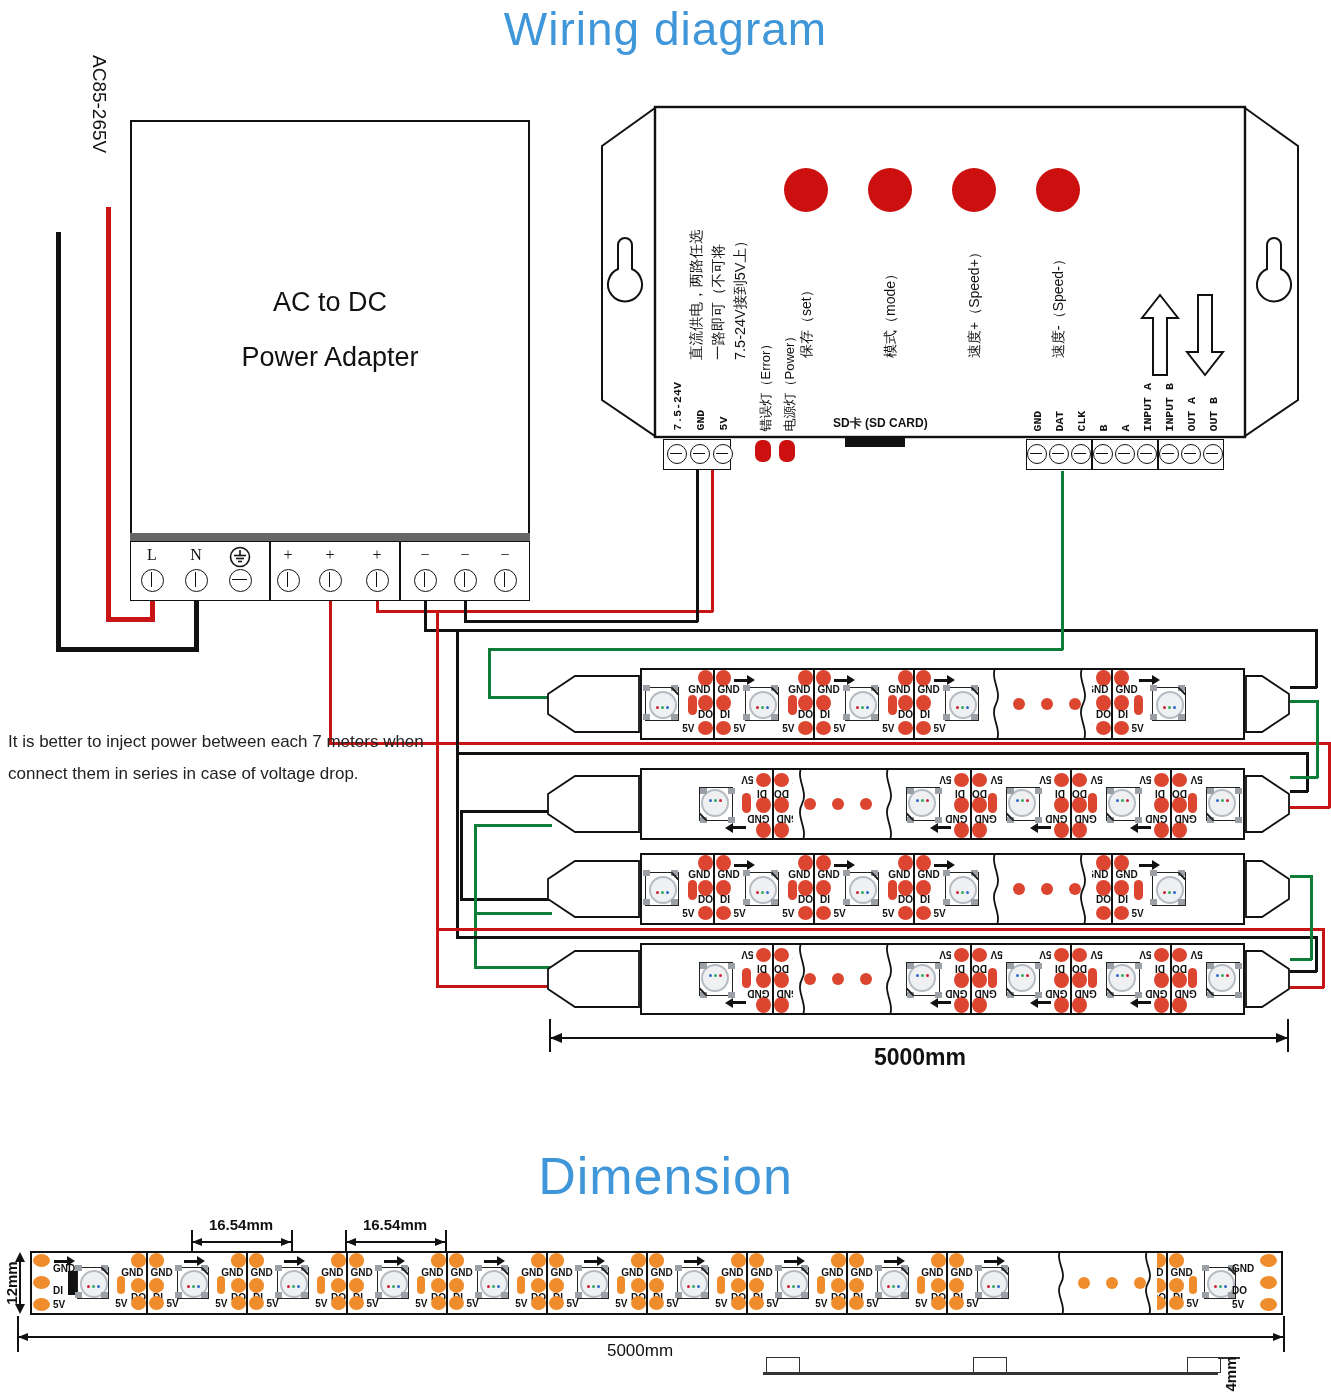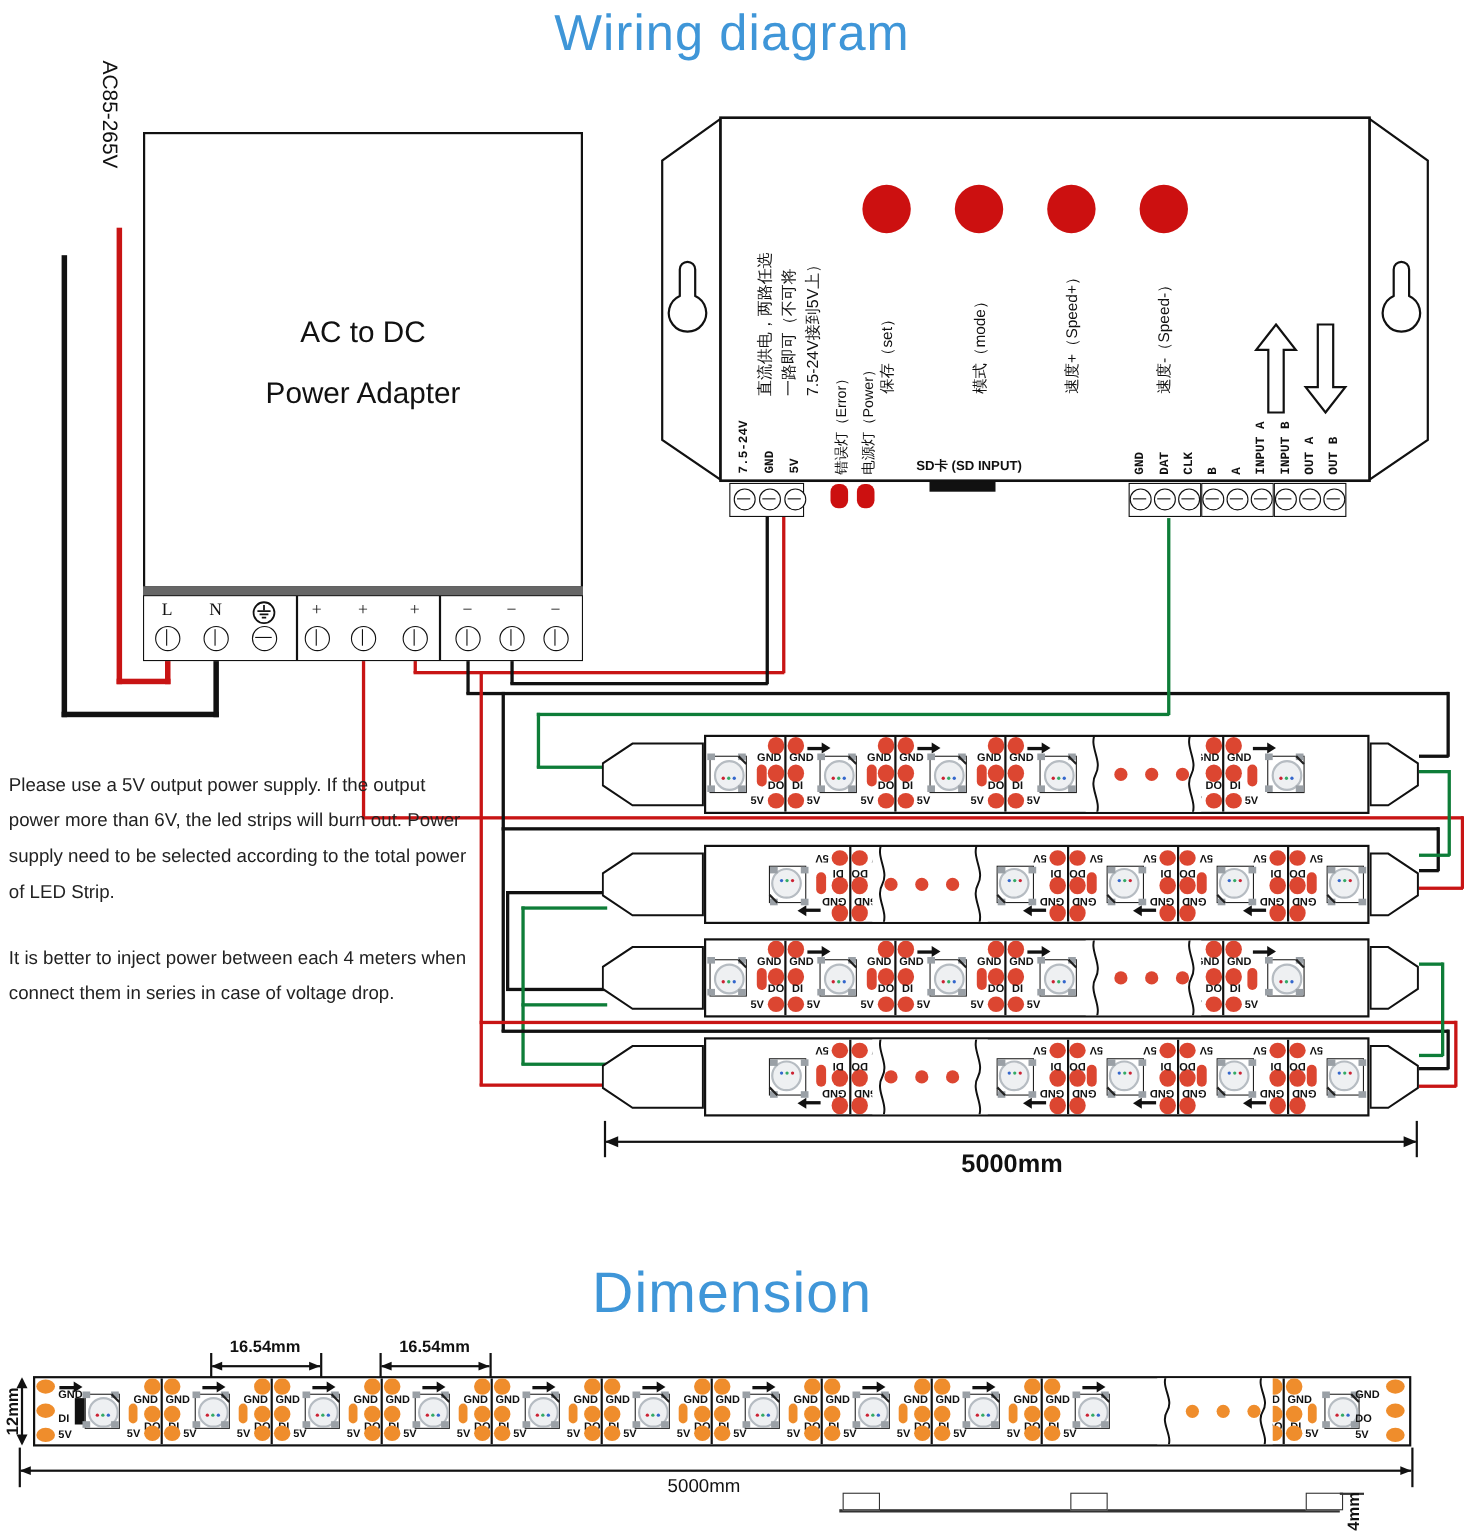--- a/index.html
+++ b/index.html
@@ -161,21 +161,21 @@
 
   <div class="abs rot mono" style="left:645px;top:392px;width:64px;height:13px;font-size:11.5px;text-align:left;">7.5-24V</div>
   <div class="abs rot mono" style="left:668px;top:392px;width:64px;height:13px;font-size:11.5px;text-align:left;">GND</div>
   <div class="abs rot mono" style="left:691px;top:392px;width:64px;height:13px;font-size:11.5px;text-align:left;">5V</div>
 
   <div class="abs rot" style="left:663px;top:325px;width:200px;height:13px;font-size:13px;text-align:left;">错误灯（Error）</div>
   <div class="abs rot" style="left:687px;top:325px;width:200px;height:13px;font-size:13px;text-align:left;">电源灯（Power）</div>
   <div class="abs" style="left:755px;top:440px;width:16px;height:22px;border-radius:7px;background:#cc1010;"></div>
   <div class="abs" style="left:779px;top:440px;width:16px;height:22px;border-radius:7px;background:#cc1010;"></div>
 
-  <div class="abs" style="left:833px;top:415px;width:140px;font-size:12px;font-weight:bold;text-align:left;">SD卡 (SD INPUT)</div>
+  <div class="abs" style="left:833px;top:415px;width:140px;font-size:12px;font-weight:bold;text-align:left;">SD卡 (SD CARD)</div>
 
   <div class="abs" id="ctrl-terms">
       <div style="position: absolute; left: 663px; top: 439px; width: 68px; height: 31px; border: 1.6px solid rgb(17, 17, 17); background: rgb(255, 255, 255); box-sizing: border-box;"></div>
       <div style="position: absolute; left: 667px; top: 444px; width: 20px; height: 20px; border: 1.6px solid rgb(17, 17, 17); border-radius: 50%; background: rgb(255, 255, 255); box-sizing: border-box;">
         <div style="position: absolute; left: 2px; top: 7.5px; width: 12px; height: 1.8px; background: rgb(17, 17, 17);"></div>
       </div>
       <div style="position: absolute; left: 690px; top: 444px; width: 20px; height: 20px; border: 1.6px solid rgb(17, 17, 17); border-radius: 50%; background: rgb(255, 255, 255); box-sizing: border-box;">
         <div style="position: absolute; left: 2px; top: 7.5px; width: 12px; height: 1.8px; background: rgb(17, 17, 17);"></div>
       </div>
       <div style="position: absolute; left: 713px; top: 444px; width: 20px; height: 20px; border: 1.6px solid rgb(17, 17, 17); border-radius: 50%; background: rgb(255, 255, 255); box-sizing: border-box;">
@@ -216,22 +216,21 @@
       <div class="mono" style="position: absolute; left: 1044px; top: 388px; width: 74px; height: 13px; font-size: 11.5px; text-align: left; transform: rotate(-90deg);">CLK</div>
       <div class="mono" style="position: absolute; left: 1066px; top: 388px; width: 74px; height: 13px; font-size: 11.5px; text-align: left; transform: rotate(-90deg);">B</div>
       <div class="mono" style="position: absolute; left: 1088px; top: 388px; width: 74px; height: 13px; font-size: 11.5px; text-align: left; transform: rotate(-90deg);">A</div>
       <div class="mono" style="position: absolute; left: 1110px; top: 388px; width: 74px; height: 13px; font-size: 11.5px; text-align: left; transform: rotate(-90deg);">INPUT A</div>
       <div class="mono" style="position: absolute; left: 1132px; top: 388px; width: 74px; height: 13px; font-size: 11.5px; text-align: left; transform: rotate(-90deg);">INPUT B</div>
       <div class="mono" style="position: absolute; left: 1154px; top: 388px; width: 74px; height: 13px; font-size: 11.5px; text-align: left; transform: rotate(-90deg);">OUT A</div>
       <div class="mono" style="position: absolute; left: 1176px; top: 388px; width: 74px; height: 13px; font-size: 11.5px; text-align: left; transform: rotate(-90deg);">OUT B</div>
     </div>
 
   <div class="abs" style="left:8px;top:698px;width:424px;">
-    <div class="note">Please use a 5V output power supply. If the output power more than 6V, the led strips will burn out. Power supply need to be selected according to the total power of LED Strip.</div>
-    <div class="note" style="margin-top:28px;">It is better to inject power between each 4 meters when connect them in series in case of voltage drop.</div>
+    <div class="note" style="margin-top:28px;">It is better to inject power between each 7 meters when connect them in series in case of voltage drop.</div>
   </div>
 
   <div class="abs" id="strip-rows">
       <div style="position: absolute; left: 547px; top: 668px; width: 743px; height: 72px;">
         <div style="position: absolute; left: 0px; top: 0px; width: 93px; height: 72px;">
           <svg width="93" height="72">
             <polygon points="1,26 1,46 28,64 92,64 92,8 28,8" fill="#fff" stroke="#111" stroke-width="1.8"></polygon>
           </svg>
         </div>
         <div style="position: absolute; left: 93px; top: 0px; width: 605px; height: 72px; border: 2px solid rgb(17, 17, 17); background: rgb(255, 255, 255); box-sizing: border-box;"></div>

